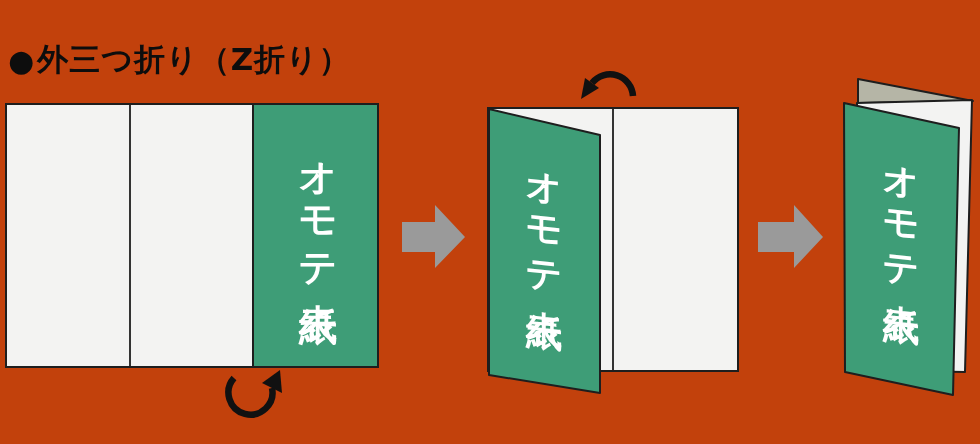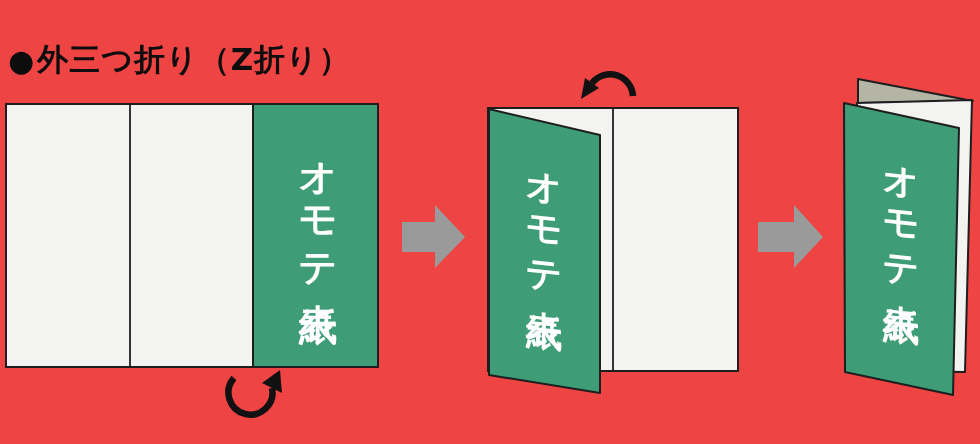--- a/index.html
+++ b/index.html
@@ -1,19 +1,19 @@
 <!DOCTYPE html>
 <html><head>
 <meta charset="utf-8">
 <style>
   html,body{margin:0;padding:0;background:#ffffff;}
   #screen{
     position:relative;
     width:980px;height:444px;
-    background:#ef4444;
+    background:#c2410c;
     overflow:hidden;
     font-family:"DejaVu Sans","Liberation Sans",sans-serif;
   }
   #diagram-svg{position:absolute;left:0;top:0;width:980px;height:444px;}
   .page-title{
     position:absolute;left:8px;top:18px;
     font-size:31px;font-weight:800;color:#0d0d0d;
     letter-spacing:1px;white-space:nowrap;
   }
   .page-title .bullet{font-size:30px;vertical-align:-1px;margin-right:2px;}

